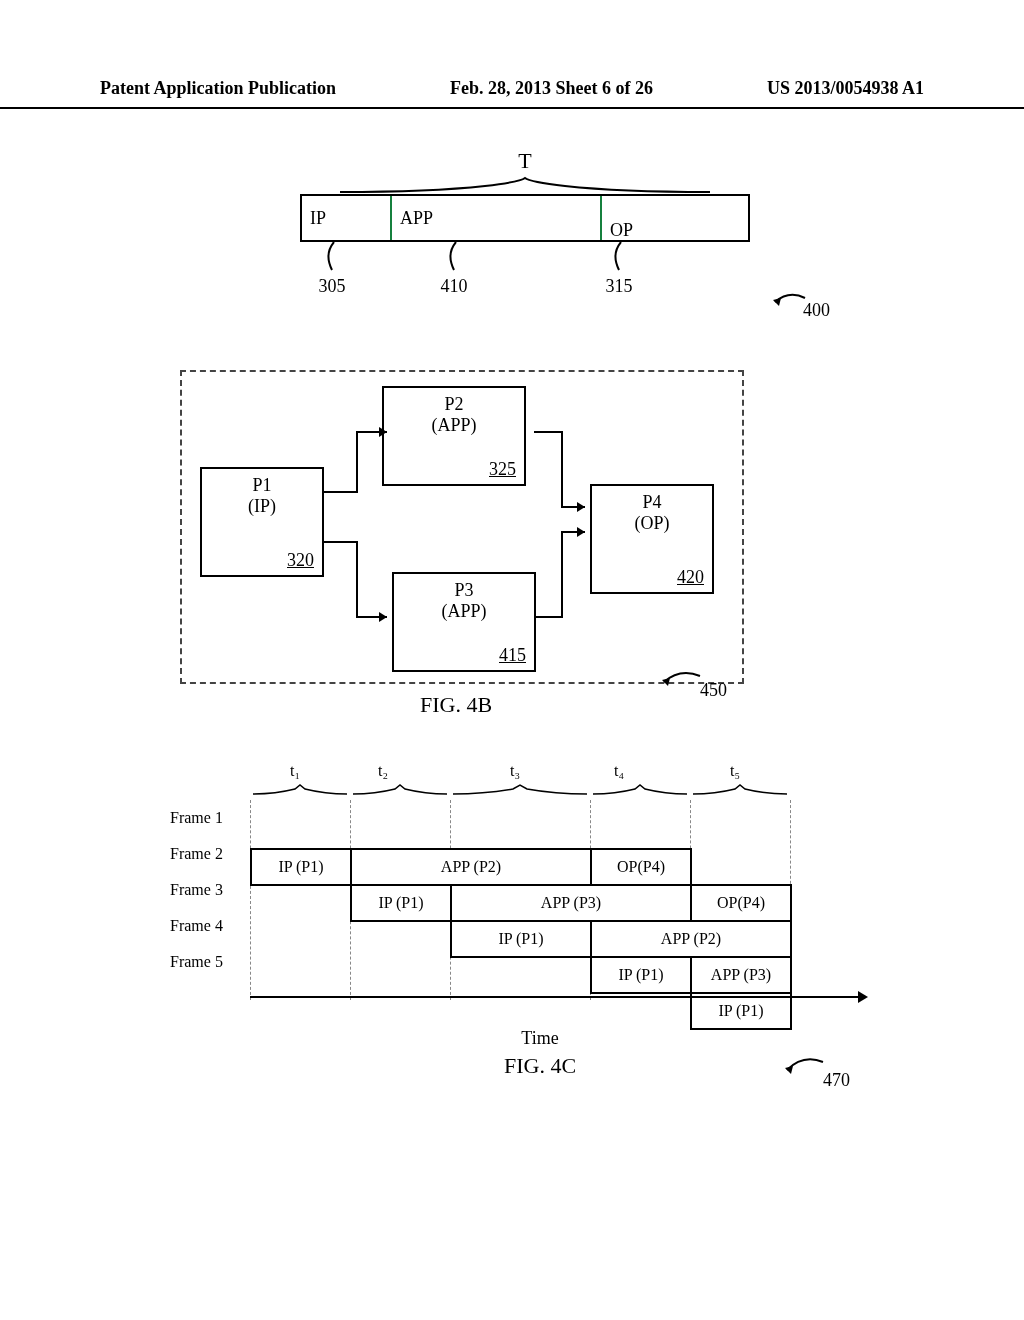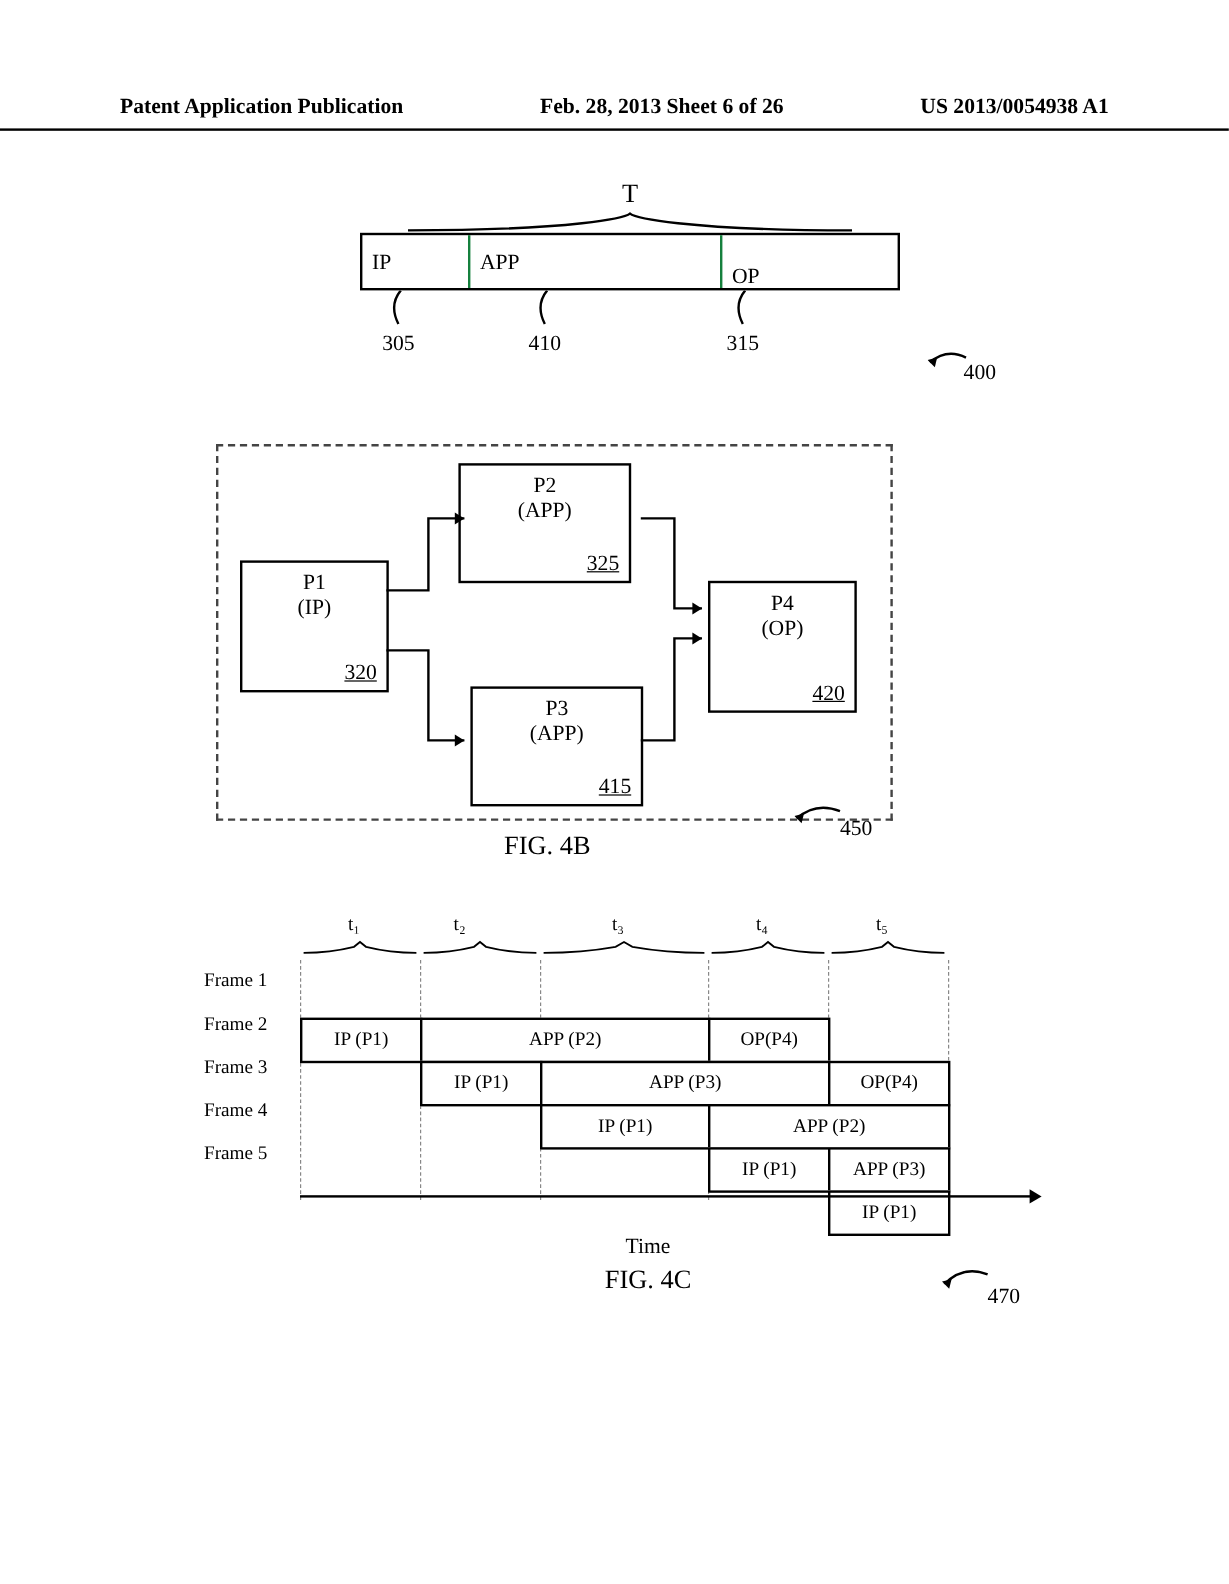--- a/index.html
+++ b/index.html
@@ -295,21 +295,21 @@
           <path d="M3 12 Q 25 12 45 7 Q 50 3 50 3 Q 50 3 55.00000000000001 7 Q 75 12 97 12" stroke="#000" stroke-width="1.5" fill="none"></path>
         </svg>
         <div class="tlabel" style="left: 208px;">t₂</div>
         <svg width="100" height="14" class="brc" style="position:absolute;left:180px;top:22px">
           <path d="M3 12 Q 25 12 45 7 Q 50 3 50 3 Q 50 3 55.00000000000001 7 Q 75 12 97 12" stroke="#000" stroke-width="1.5" fill="none"></path>
         </svg>
         <div class="tlabel" style="left: 340px;">t₃</div>
         <svg width="140" height="14" class="brc" style="position:absolute;left:280px;top:22px">
           <path d="M3 12 Q 35 12 63 7 Q 70 3 70 3 Q 70 3 77 7 Q 105 12 137 12" stroke="#000" stroke-width="1.5" fill="none"></path>
         </svg>
-        <div class="tlabel" style="left: 460px;">t₄</div>
+        <div class="tlabel" style="left: 444px;">t₄</div>
         <svg width="100" height="14" class="brc" style="position:absolute;left:420px;top:22px">
           <path d="M3 12 Q 25 12 45 7 Q 50 3 50 3 Q 50 3 55.00000000000001 7 Q 75 12 97 12" stroke="#000" stroke-width="1.5" fill="none"></path>
         </svg>
         <div class="tlabel" style="left: 560px;">t₅</div>
         <svg width="100" height="14" class="brc" style="position:absolute;left:520px;top:22px">
           <path d="M3 12 Q 25 12 45 7 Q 50 3 50 3 Q 50 3 55.00000000000001 7 Q 75 12 97 12" stroke="#000" stroke-width="1.5" fill="none"></path>
         </svg>
       </div>
     <div id="vlines-host" style="position:relative;">
         <div class="vline" style="left: 80px; top: 0px; height: 200px;"></div>

